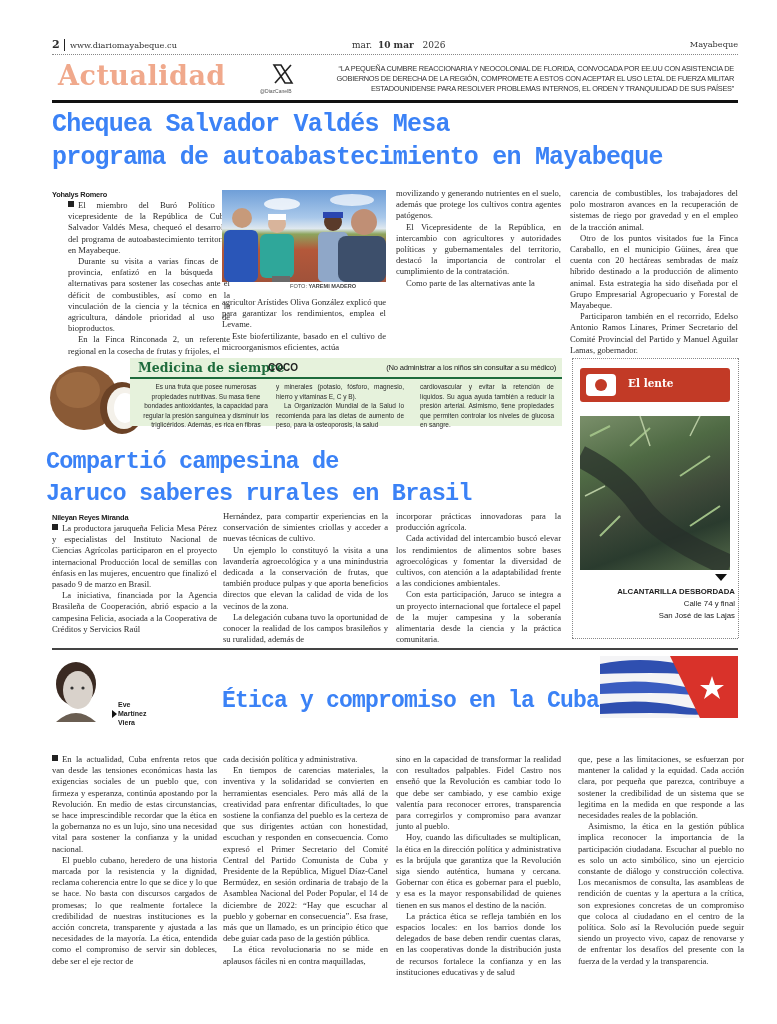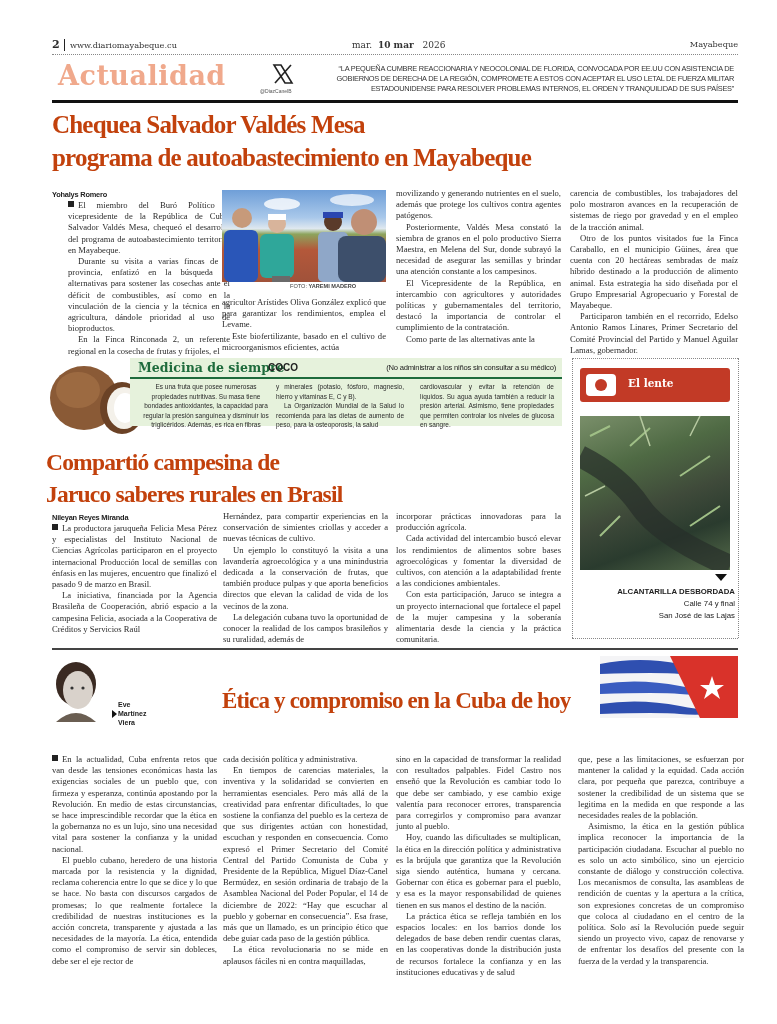--- a/index.html
+++ b/index.html
@@ -3,21 +3,21 @@
 <meta charset="utf-8">
 <style>
   * { box-sizing: border-box; margin: 0; padding: 0; }
   html, body { width: 777px; height: 1024px; background: #ffffff; overflow: hidden; }
   body { position: relative; font-family: "Liberation Serif", serif; color: #2a2a2a; }
   .abs { position: absolute; }
   .serif-body { font-family: "Liberation Serif", serif; font-size: 8.6px; line-height: 11.2px; text-align: justify; hyphens: auto; color: #2b2b2b; }
   .serif-body p { text-indent: 10px; }
   .serif-body p.lead { text-indent: 0; }
   .sq { display: inline-block; width: 6px; height: 6px; background: #222; margin-right: 4px; vertical-align: 1px; }
-  .headline { font-family: Liberation Serif, serif; color: #c2410c; font-weight: 600; letter-spacing: -0.8px; }
+  .headline { font-family: Liberation Mono, monospace; color: #3b82f6; font-weight: 600; letter-spacing: -0.8px; }
   .byline { font-family: "Liberation Sans", sans-serif; font-weight: bold; font-size: 7.4px; color: #222; letter-spacing: -0.2px; }
   .dotted-h { border-top: 1px dotted #888; }
   .dotted-v { border-left: 1px dotted #888; }
   .sans-small { font-family: "Liberation Sans", sans-serif; }
 </style>
 </head>
 <body>
 
 <div class="abs" style="left:52px; top:38px; width:686px; height:14px;">
   <span class="abs" style="left:0; top:0; font-family:'DejaVu Serif',serif; font-weight:bold; font-size:11px;">2</span>
@@ -77,21 +77,20 @@
   <span>FOTO:</span>
   <b>YAREMI MADERO</b>
 </div>
 <div class="abs serif-body" style="left:222px; top:297px; width:164px;">
   <p class="lead">agricultor Arístides Oliva González explicó que para garantizar los rendimientos, emplea el Levame.</p>
   <p>Este biofertilizante, basado en el cultivo de microorganismos eficientes, actúa</p>
 </div>
 
 <div class="abs serif-body" style="left:396px; top:188px; width:165px;">
   <p class="lead">movilizando y generando nutrientes en el suelo, además que protege los cultivos contra agentes patógenos.</p>
-  <p>Posteriormente, Valdés Mesa constató la siembra de granos en el polo productivo Sierra Maestra, en Melena del Sur, donde subrayó la necesidad de asegurar las semillas y brindar una atención constante a los campesinos.</p>
   <p>El Vicepresidente de la República, en intercambio con agricultores y autoridades políticas y gubernamentales del territorio, destacó la importancia de controlar el cumplimiento de la contratación.</p>
   <p>Como parte de las alternativas ante la</p>
 </div>
 
 <div class="abs serif-body" style="left:570px; top:188px; width:168px;">
   <p class="lead">carencia de combustibles, los trabajadores del polo mostraron avances en la recuperación de sistemas de riego por gravedad y en el empleo de la tracción animal.</p>
   <p>Otro de los puntos visitados fue la Finca Caraballo, en el municipio Güines, área que cuenta con 20 hectáreas sembradas de maíz híbrido destinado a la producción de alimento animal. Esta estrategia ha sido diseñada por el Grupo Empresarial Agropecuario y Forestal de Mayabeque.</p>
   <p>Participaron también en el recorrido, Edelso Antonio Ramos Linares, Primer Secretario del Comité Provincial del Partido y Manuel Aguilar Lamas, gobernador.</p>
 </div>
 

